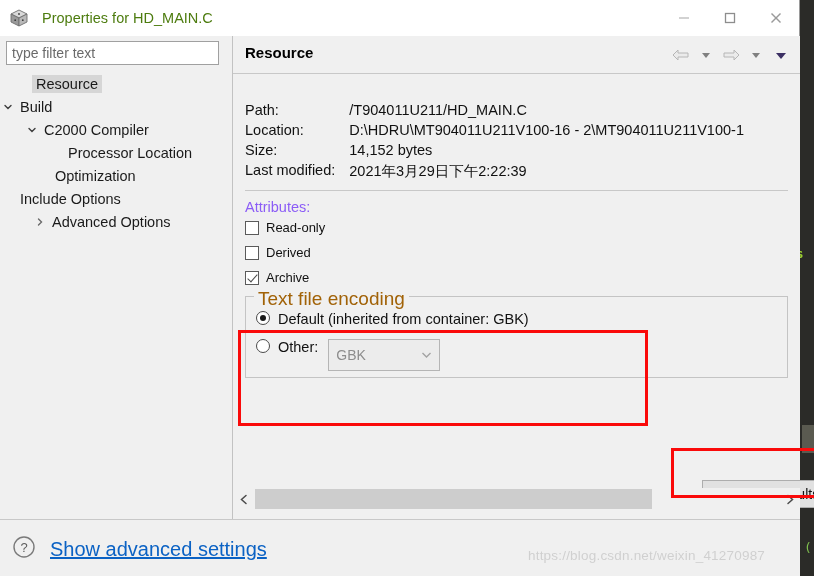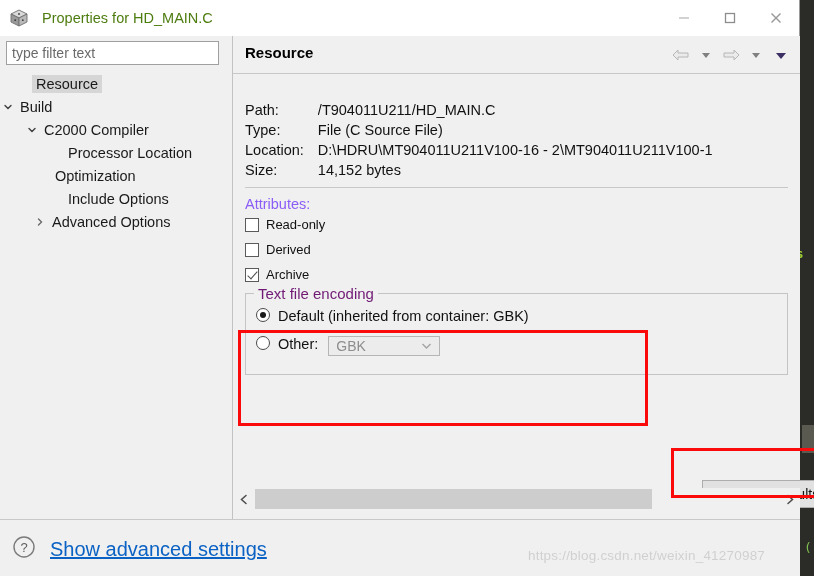--- a/index.html
+++ b/index.html
@@ -200,22 +200,22 @@
     position: relative;
     margin-top: 6px;
     border: 1px solid #c4c4c4;
     padding: 14px 10px 10px 10px;
   }
   .group-legend {
     position: absolute;
     top: -9px; left: 8px;
     background: #f0f0f0;
     padding: 0 4px;
-    font-size: 15px;
-    color: #701a75;
+    font-size: 19px;
+    color: #a16207;
   }
   .radio-row {
     display: flex; align-items: flex-start;
     height: 28px;
     font-size: 14.5px; color: #111;
   }
   .radio {
     width: 14px; height: 14px;
     border: 1.5px solid #4a4a4a;
     border-radius: 50%;
@@ -227,21 +227,21 @@
   .radio.on::after {
     content: "";
     position: absolute;
     left: 3px; top: 3px;
     width: 6px; height: 6px;
     border-radius: 50%;
     background: #1a1a1a;
   }
   .combo {
     margin-left: 10px;
-    width: 112px; height: 20px;
+    width: 112px; height: 32px;
     border: 1px solid #b5b5b5;
     background: #ececec;
     display: flex; align-items: center;
     position: relative;
   }
   .combo-text {
     padding-left: 7px;
     font-size: 14px;
     color: #8d8d8d;
   }
@@ -421,21 +421,21 @@
           <div class="tree-row" style="padding-left:48px;">
             <span class="tree-arrow"></span>
             <span class="tree-label">Processor Location</span>
           </div>
 
           <div class="tree-row" style="padding-left:35px;">
             <span class="tree-arrow"></span>
             <span class="tree-label">Optimization</span>
           </div>
 
-          <div class="tree-row" style="padding-left:48px;">
+          <div class="tree-row" style="">
             <span class="tree-arrow"></span>
             <span class="tree-label">Include Options</span>
           </div>
 
           <div class="tree-row" style="padding-left:32px;">
             <span class="tree-arrow">
               <svg width="10" height="10" viewBox="0 0 10 10">
                   <polyline points="3.5,2 6.5,5 3.5,8" fill="none" stroke="#6a6a6a" stroke-width="1.4" stroke-linecap="round"></polyline>
                 </svg>
             </span>
@@ -478,32 +478,32 @@
           </div>
         </div>
 
         <div class="page-content">
 
           <table class="prop-table">
             <tbody>
               <tr>
                 <td class="prop-label">Path:</td>
                 <td class="prop-value">/T904011U211/HD_MAIN.C</td>
-              </tr>
-              <tr>
-                <td class="prop-label">Type:</td>
-                <td class="prop-value">File  (C Source File)</td>
               </tr>
               <tr>
                 <td class="prop-label">Location:</td>
                 <td class="prop-value">D:\HDRU\MT904011U211V100-16 - 2\MT904011U211V100-1</td>
               </tr>
               <tr>
                 <td class="prop-label">Size:</td>
                 <td class="prop-value">14,152  bytes</td>
+              </tr>
+              <tr>
+                <td class="prop-label">Last modified:</td>
+                <td class="prop-value">2021年3月29日下午2:22:39</td>
               </tr>
             </tbody>
           </table>
 
           <div class="hr-sep"></div>
 
           <div class="attr-title">Attributes:</div>
 
           <div class="chk-row">
             <span class="chkbox"></span>

